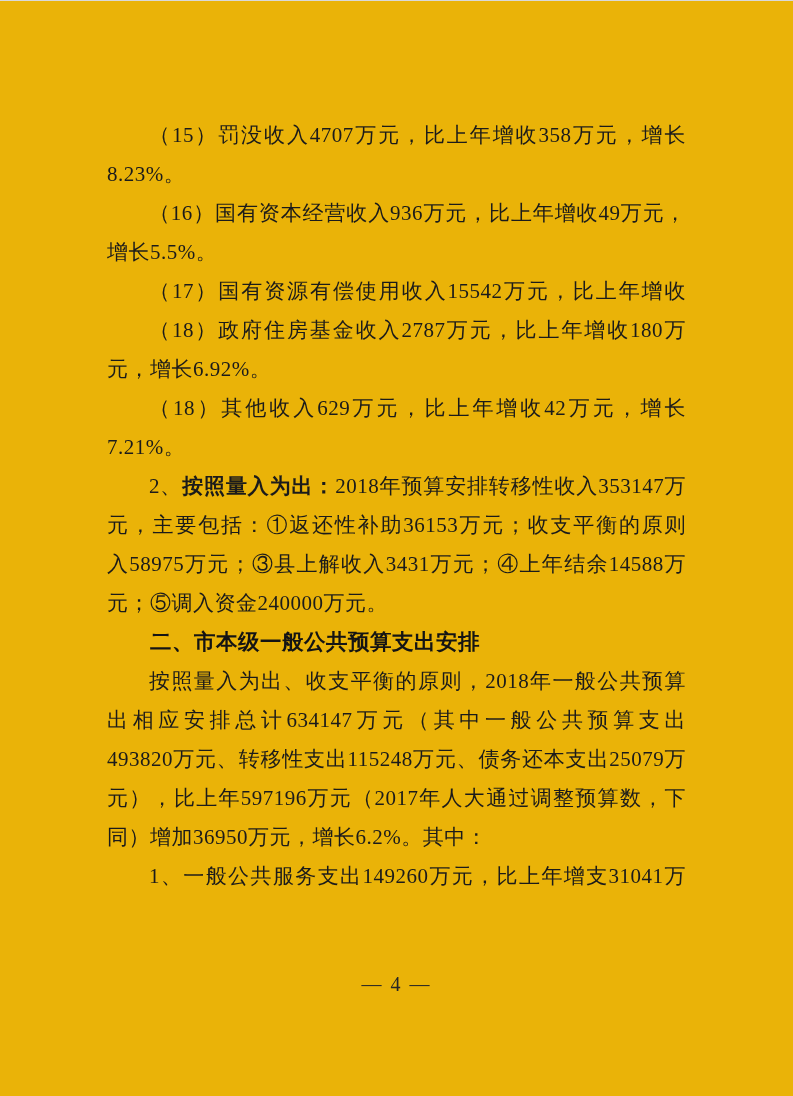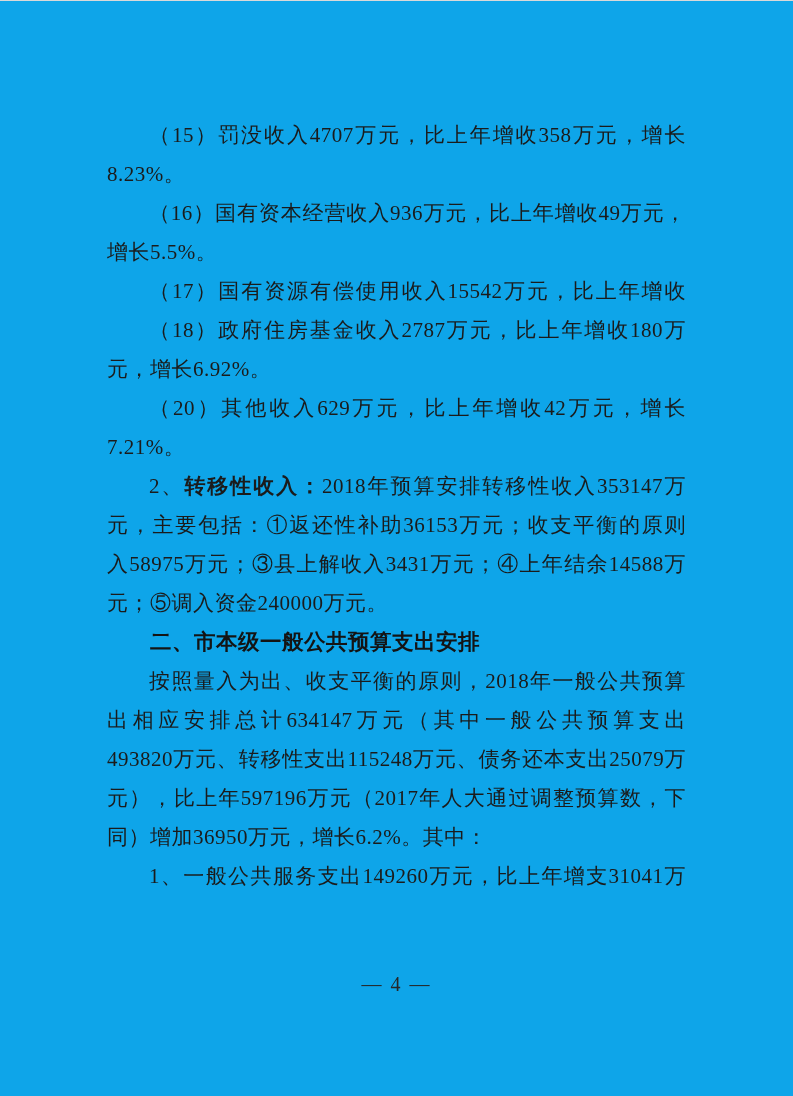--- a/index.html
+++ b/index.html
@@ -4,21 +4,21 @@
 <style>
   html, body {
     margin: 0;
     padding: 0;
     background: #ffffff;
   }
   .page {
     position: relative;
     width: 793px;
     height: 1096px;
-    background: #0ea5e9;
+    background: #eab308;
     overflow: hidden;
     font-family: "Liberation Serif", "DejaVu Serif", serif;
     color: #1b1b1b;
   }
   
   .page::before {
     content: "";
     position: absolute;
     top: 0; left: 0;
     width: 100%;
@@ -74,23 +74,23 @@
 
 <div class="page">
   <div class="doc-body">
       <div class="line fill indent"><span>（15）罚没收入4707万元，比上年增收358万元，增长</span></div>
       <div class="line"><span>8.23%。</span></div>
       <div class="line fill indent"><span>（16）国有资本经营收入936万元，比上年增收49万元，</span></div>
       <div class="line"><span>增长5.5%。</span></div>
       <div class="line fill indent"><span>（17）国有资源有偿使用收入15542万元，比上年增收</span></div>
       <div class="line fill indent"><span>（18）政府住房基金收入2787万元，比上年增收180万</span></div>
       <div class="line"><span>元，增长6.92%。</span></div>
-      <div class="line fill indent"><span>（20）其他收入629万元，比上年增收42万元，增长</span></div>
+      <div class="line fill indent"><span>（18）其他收入629万元，比上年增收42万元，增长</span></div>
       <div class="line"><span>7.21%。</span></div>
-      <div class="line fill indent"><span>2、</span><span class="lead">转移性收入：</span><span>2018年预算安排转移性收入353147万</span></div>
+      <div class="line fill indent"><span>2、</span><span class="lead">按照量入为出：</span><span>2018年预算安排转移性收入353147万</span></div>
       <div class="line fill"><span>元，主要包括：①返还性补助36153万元；收支平衡的原则</span></div>
       <div class="line fill"><span>入58975万元；③县上解收入3431万元；④上年结余14588万</span></div>
       <div class="line"><span>元；⑤调入资金240000万元。</span></div>
       <div class="line indent heading"><span>二、市本级一般公共预算支出安排</span></div>
       <div class="line fill indent"><span>按照量入为出、收支平衡的原则，2018年一般公共预算支</span></div>
       <div class="line fill"><span>出相应安排总计634147万元（其中一般公共预算支出</span></div>
       <div class="line fill"><span>493820万元、转移性支出115248万元、债务还本支出25079万</span></div>
       <div class="line fill"><span>元），比上年597196万元（2017年人大通过调整预算数，下</span></div>
       <div class="line"><span>同）增加36950万元，增长6.2%。其中：</span></div>
       <div class="line fill indent"><span>1、一般公共服务支出149260万元，比上年增支31041万</span></div>

